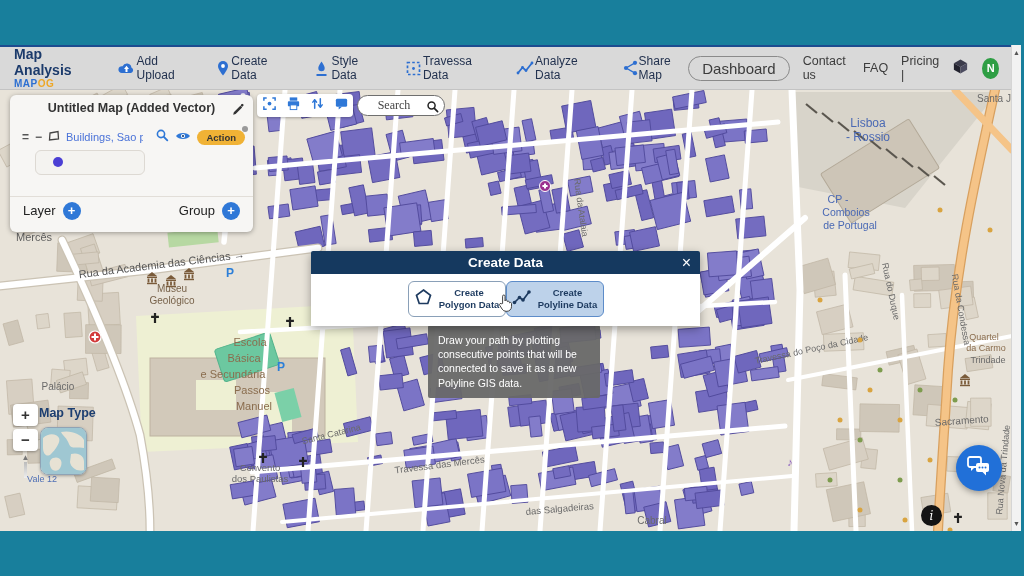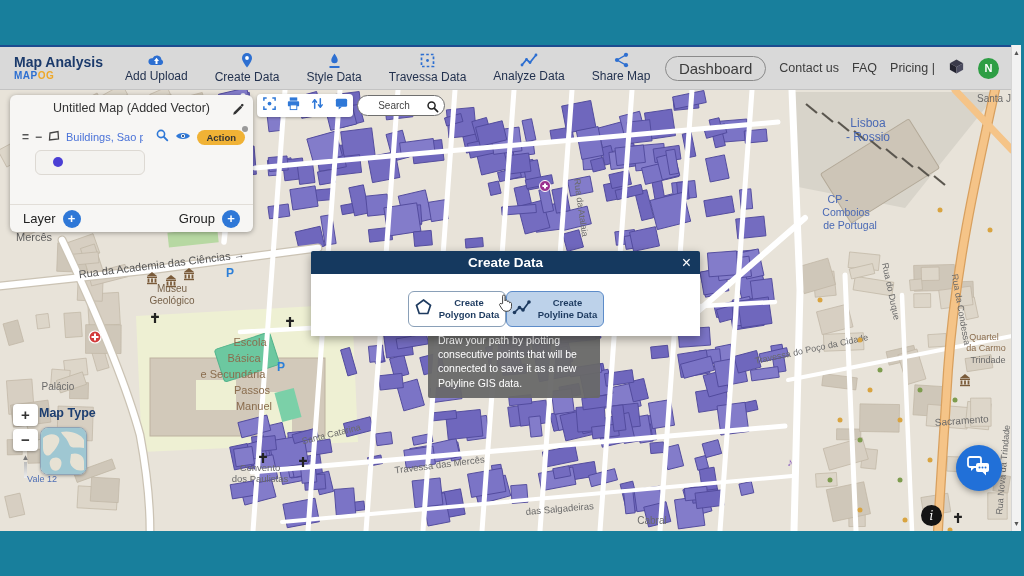--- a/index.html
+++ b/index.html
@@ -5,58 +5,58 @@
   html,body{margin:0;padding:0}
   body{width:1024px;height:576px;background:#187f9c;font-family:"Liberation Sans",sans-serif;overflow:hidden;position:relative}
   #app{position:absolute;left:0;top:45px;width:1021px;height:486px;background:#e8e3d9;overflow:hidden}
   
   #app-header{position:absolute;left:0;top:0;width:1021px;height:45px;background:#d9d9d9;border-top:2px solid #1c4b8f;border-bottom:1px solid #c3c3c3;box-sizing:border-box;display:flex;align-items:center;z-index:40}
   #logo{margin-left:14px;text-align:left;line-height:1.1}
   #logo .t{font-size:14px;font-weight:bold;color:#1b3a6b}
   #logo .b{font-size:10px;font-weight:bold;letter-spacing:.5px}
   #logo .b .m{color:#2d6fd1}#logo .b .o{color:#eea727}
   #main-nav{display:flex;gap:27px;margin-left:22px;align-items:flex-start}
-  .nav-item{display:flex;flex-direction:column;align-items:center;gap:1px;cursor:pointer}
+  .nav-item{display:flex;flex-direction:row;align-items:center;gap:1px;cursor:pointer}
   .nav-ico svg{display:block}
   .nav-label{font-size:12px;color:#23324f}
   #hdr-right{margin-left:auto;margin-right:22px;display:flex;align-items:center;gap:13px}
   #dashboard-btn{border:1.2px solid #8a8a8a;border-radius:13px;padding:3px 13px;font-size:15px;color:#3c3c3c;background:transparent}
   .hdr-link{font-size:12.5px;color:#3c3c3c}
   #avatar{width:21px;height:21px;border-radius:50%;background:#2e9e44;color:#fff;font-size:11px;font-weight:bold;display:flex;align-items:center;justify-content:center}
   
   #map-wrap{position:absolute;left:0;top:45px;width:1021px;height:441px}
   #map-svg text{font-family:"Liberation Sans",sans-serif}
   
   #layers-panel{position:absolute;left:10px;top:50px;width:243px;height:137px;background:#f7f6f4;border-radius:6px;box-shadow:0 1px 5px rgba(0,0,0,.35);z-index:45}
   #panel-title-row{position:relative;height:26px;display:flex;align-items:center;justify-content:center}
-  #panel-title{font-size:12.5px;font-weight:normal;color:#333}
+  #panel-title{font-size:12.5px;font-weight:bold;color:#333}
   #edit-pencil{position:absolute;right:9px;top:6px}
   #layer-row{display:flex;align-items:center;gap:6px;padding:6px 8px 0 12px;height:20px}
   .gly{color:#555;font-size:12px;font-weight:bold}
   #layer-name{font-size:11px;color:#4a72d8;white-space:nowrap;overflow:hidden;max-width:86px}
   #layer-row .sp{flex:1}
   #action-btn{background:#f0b235;border:none;border-radius:9px;font-size:9.5px;color:#333;font-weight:bold;padding:2px 9px;position:relative}
   #action-btn .bdg{position:absolute;right:-3px;top:-4px;width:6px;height:6px;border-radius:50%;background:#9a9a9a}
   #legend-box{position:absolute;left:25px;top:55px;width:108px;height:23px;border:1px solid #ddd9d3;border-radius:6px;background:#f4f3f0}
   #legend-dot{position:absolute;left:17px;top:6px;width:10px;height:10px;border-radius:50%;background:#4b3fd4}
-  #panel-footer{position:absolute;left:0;bottom:0;width:100%;height:28px;border-top:1px solid #e2ded8;display:flex;align-items:center;justify-content:space-between;padding:0 13px;box-sizing:border-box}
+  #panel-footer{position:absolute;left:0;bottom:8px;width:100%;height:28px;border-top:1px solid #e2ded8;display:flex;align-items:center;justify-content:space-between;padding:0 13px;box-sizing:border-box}
   .pf-group{display:flex;align-items:center;gap:7px;font-size:13px;color:#222;font-weight:500}
   .plus-circle{width:18px;height:18px;border-radius:50%;background:#2f78d7;color:#fff;font-size:13px;display:flex;align-items:center;justify-content:center;font-weight:bold}
   
   #map-toolbar{position:absolute;left:257px;top:49px;width:96px;height:23px;background:#fff;border-radius:4px;box-shadow:0 1px 3px rgba(0,0,0,.3);display:flex;align-items:center;justify-content:space-around;z-index:42}
   #search-pill{position:absolute;left:357px;top:50px;width:88px;height:21px;z-index:42}
-  #search-input{width:100%;height:100%;box-sizing:border-box;border:1.5px solid #6f6f6f;border-radius:11px;background:#fff;font-size:10px;color:#444;text-align:center;padding-right:16px;font-family:Liberation Sans, sans-serif}
+  #search-input{width:100%;height:100%;box-sizing:border-box;border:1.5px solid #6f6f6f;border-radius:11px;background:#fff;font-size:12px;color:#444;text-align:center;padding-right:16px;font-family:Liberation Serif, serif}
   #search-input::placeholder{color:#444}
   #search-mag{position:absolute;right:6px;top:4px}
   
   #create-modal{position:absolute;left:311px;top:206px;width:389px;z-index:60;box-shadow:0 3px 10px rgba(0,0,0,.35);border-radius:2px}
   #modal-header{background:#15395f;height:23px;display:flex;align-items:center;justify-content:center;position:relative;border-radius:2px 2px 0 0}
   #modal-title{color:#fff;font-size:13.5px;font-weight:bold}
   #modal-close{position:absolute;right:9px;top:1px;color:#fff;font-size:16px;line-height:21px;cursor:pointer}
-  #modal-body{background:#fff;display:flex;align-items:flex-start;justify-content:center;padding:17px 10px 9px}
+  #modal-body{background:#fff;display:flex;align-items:flex-start;justify-content:center;padding:7px 10px 9px}
   .modal-btn{width:98px;height:36px;border:1px solid #8aa0b8;border-radius:6px;background:#fff;display:flex;align-items:center;justify-content:center;gap:6px;cursor:pointer;padding:0 4px;box-sizing:border-box}
   .modal-btn.active{background:#bdd2ea;border:1.5px solid #5d8cc9}
   .mb-label{font-size:9.5px;font-weight:bold;color:#1d3a5f;text-align:center;line-height:1.25}
   
   #polyline-tooltip{position:absolute;left:428px;top:280px;width:152px;background:rgba(104,104,104,.95);color:#fff;font-size:10.5px;line-height:1.35;padding:8px 10px;border-radius:2px;z-index:55}
   
   #cursor{position:absolute;left:498px;top:249px;z-index:70}
   
   #zoom-controls{position:absolute;left:13px;top:359px;z-index:42;display:flex;flex-direction:column;align-items:center;gap:3px}
   .zbtn{width:25px;height:22px;background:#fff;border:none;border-radius:4px;box-shadow:0 1px 3px rgba(0,0,0,.35);font-size:15px;color:#333;font-weight:bold;line-height:22px;text-align:center;cursor:pointer;padding:0}

